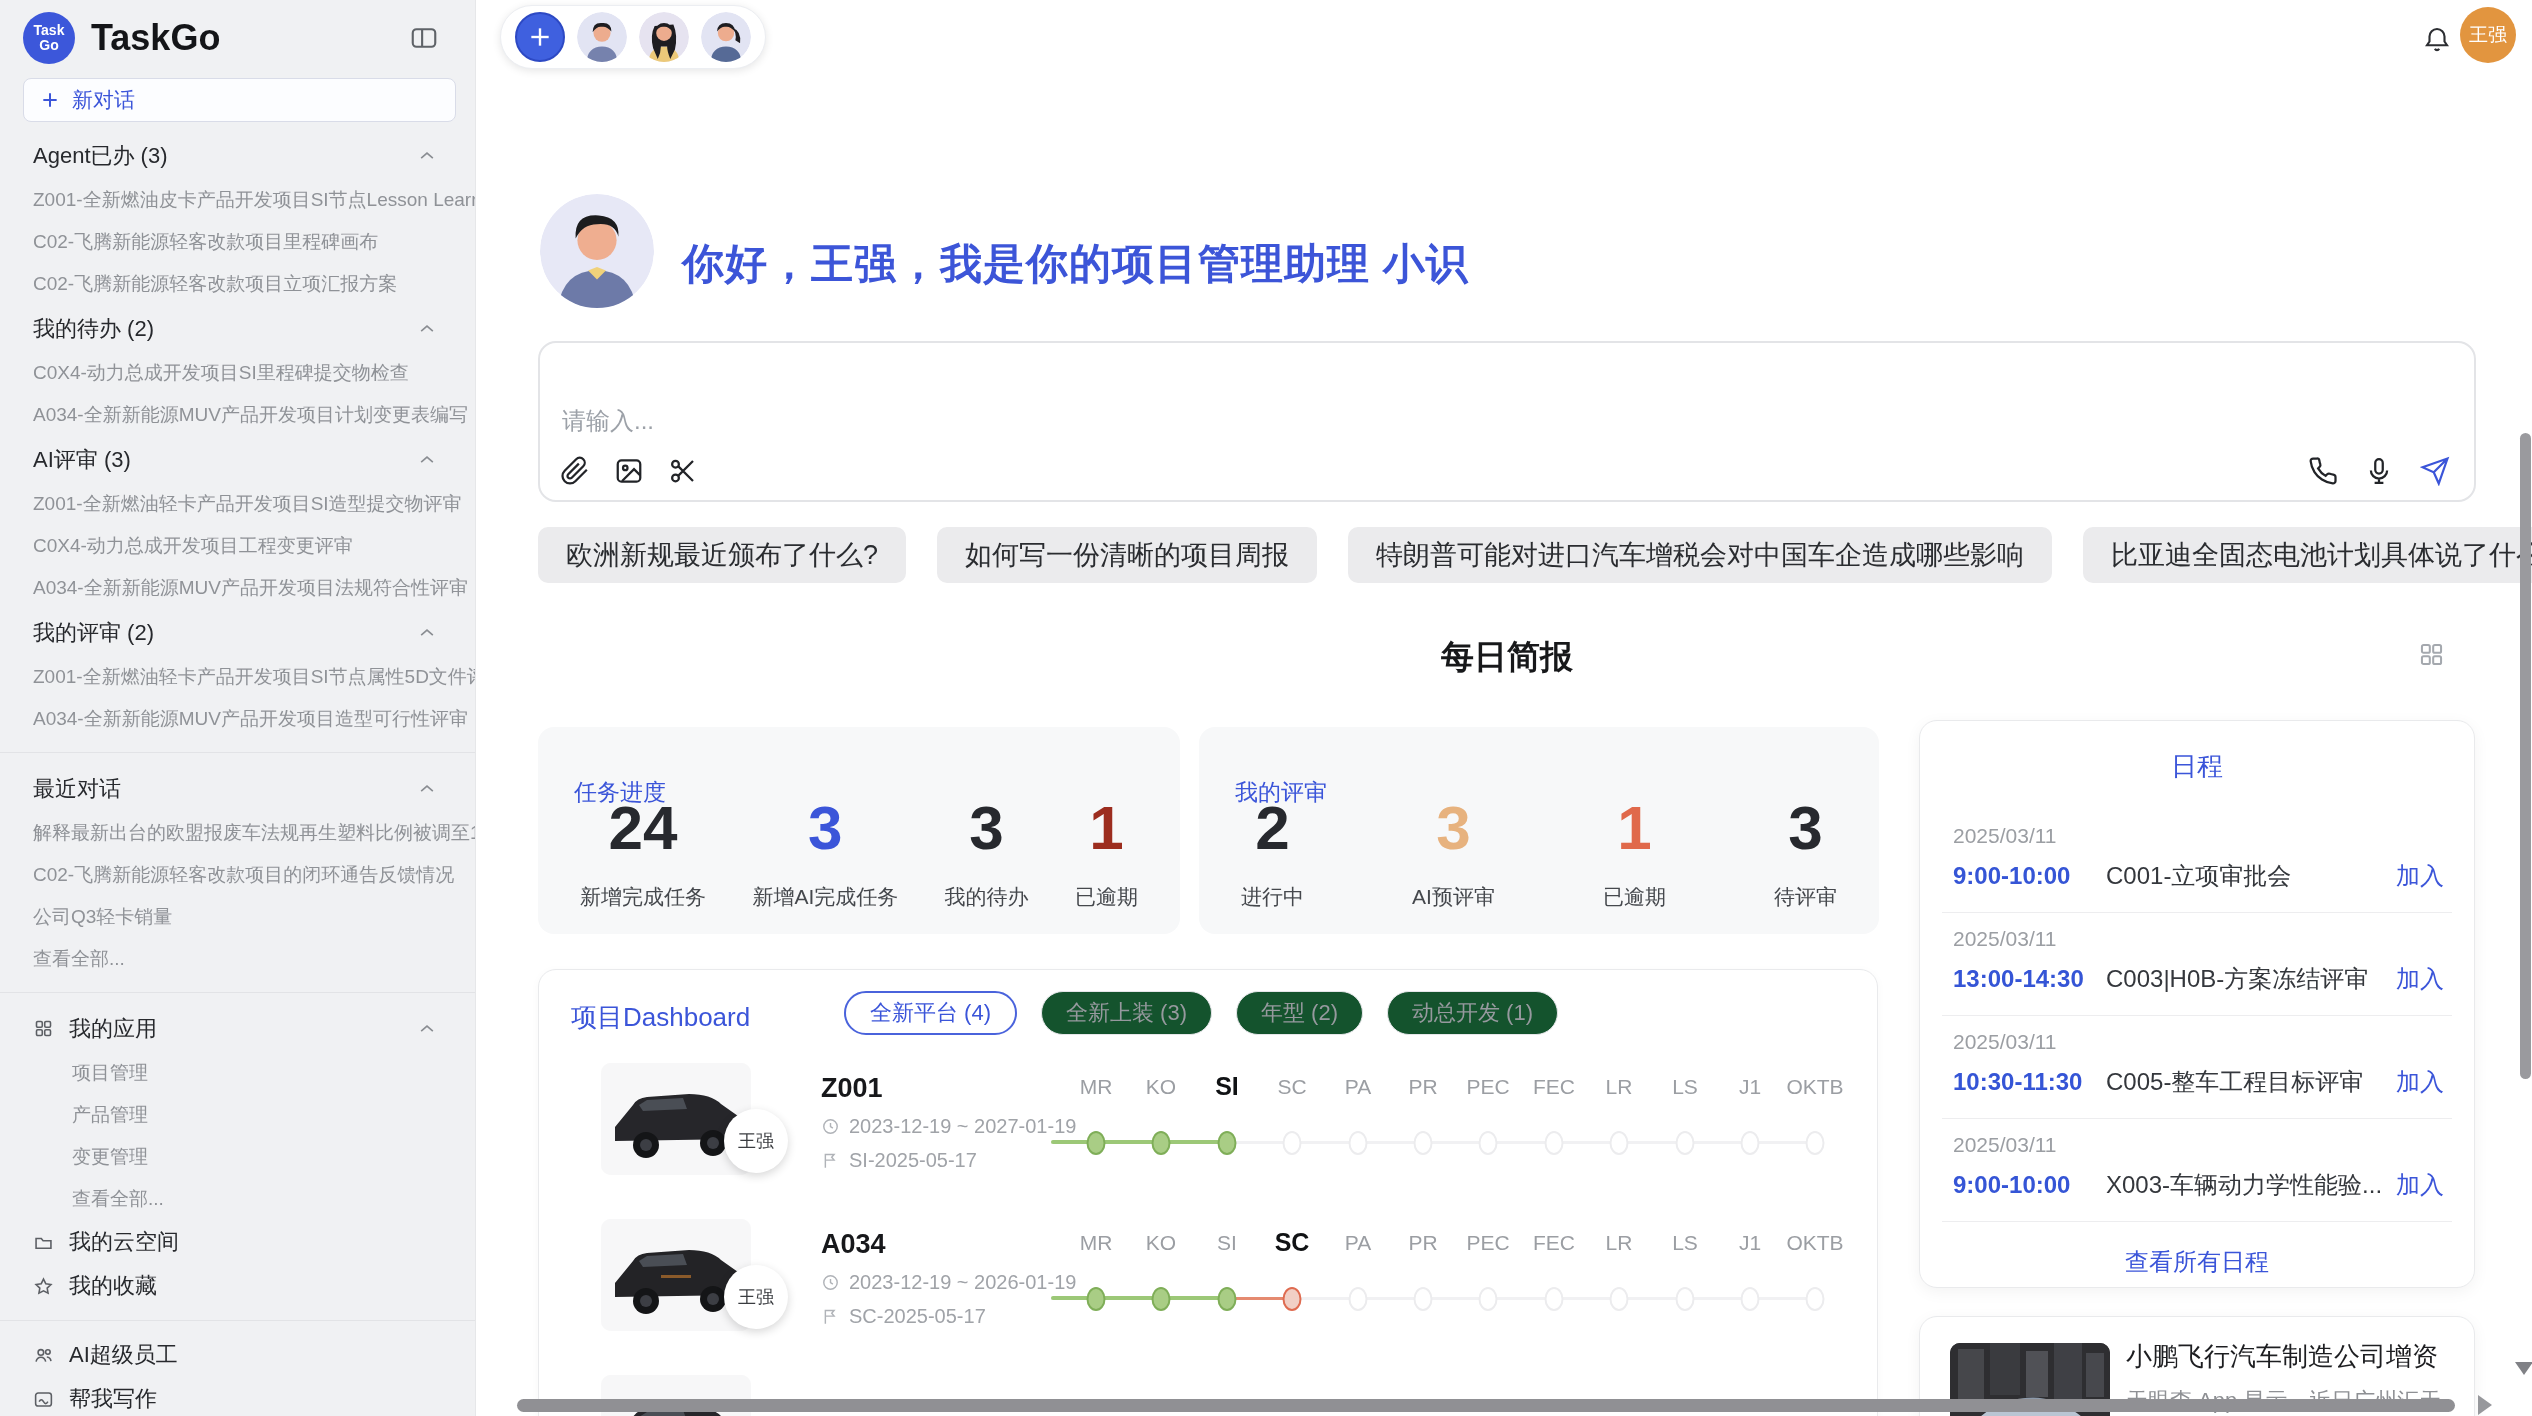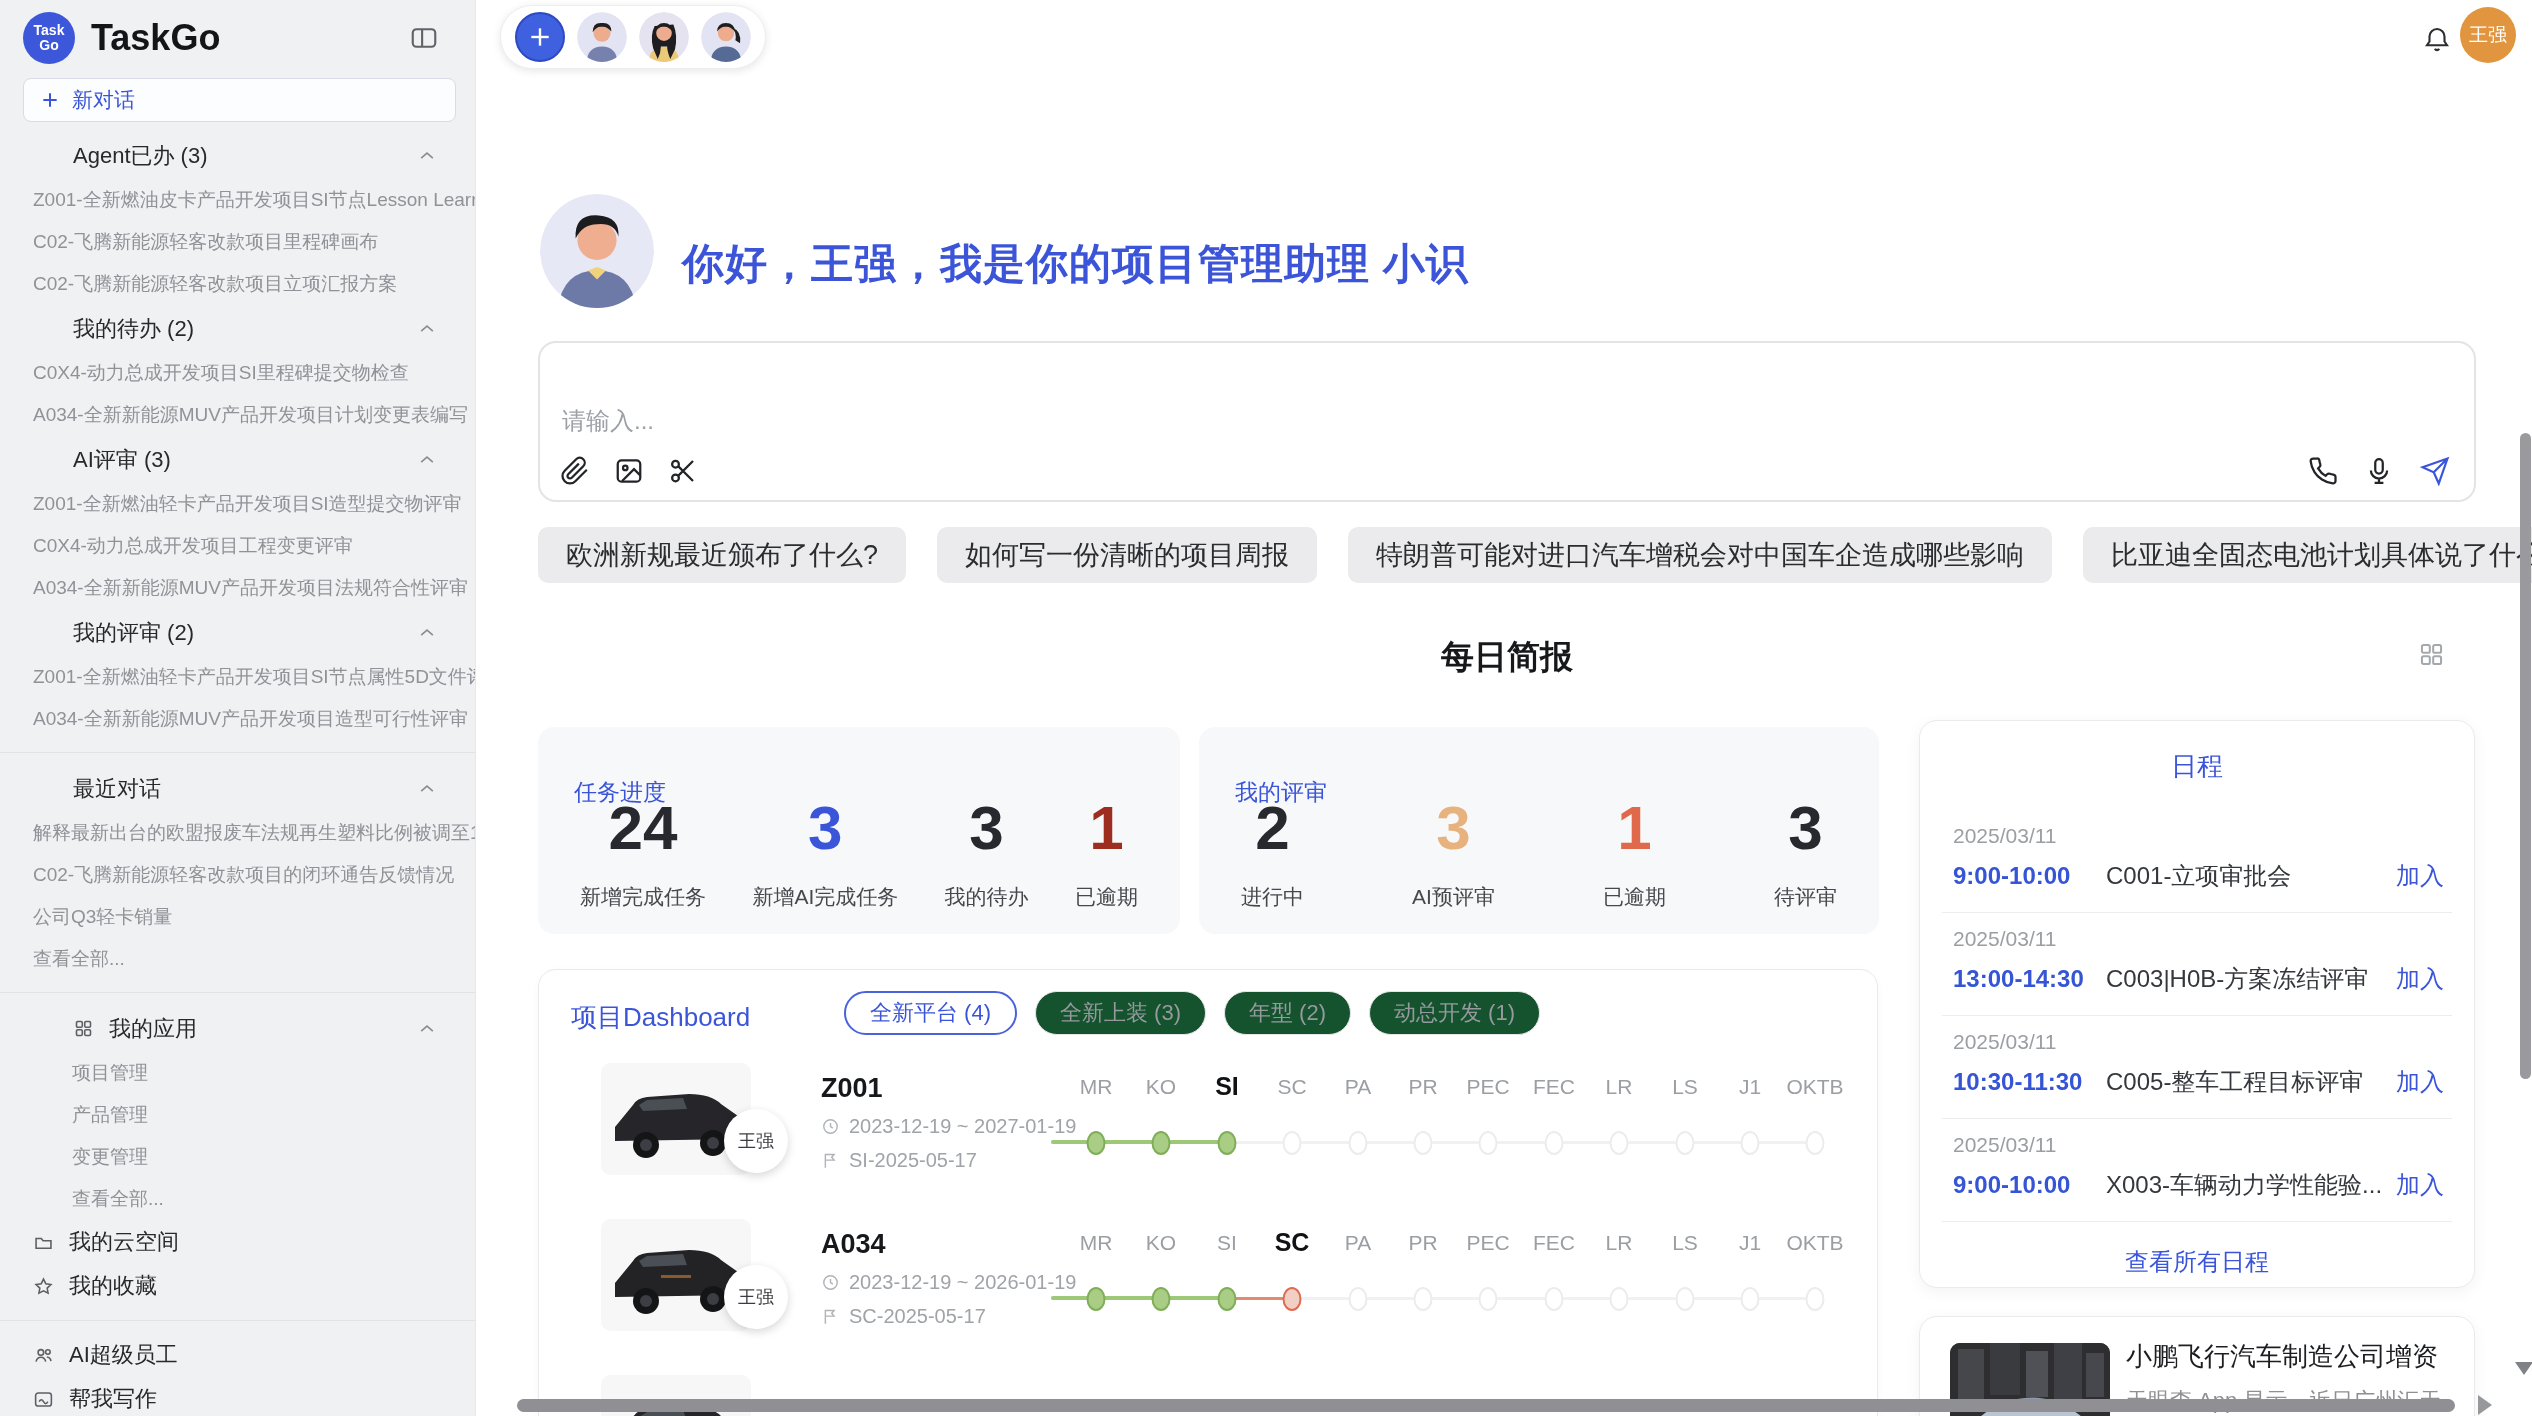--- a/index.html
+++ b/index.html
@@ -7,21 +7,21 @@
   body { font-family:"Liberation Sans","DejaVu Sans",sans-serif; background:#fff; }
   .screen { position:relative; width:2532px; height:1416px; overflow:hidden; background:#fff; }
 
   
   .sidebar { position:absolute; left:0; top:0; width:476px; height:1416px; background:#f0f1f3; border-right:1px solid #e6e7e9; overflow:hidden; }
   .sb-head { display:flex; align-items:center; padding:12px 36px 10px 23px; }
   .logo { width:52px; height:52px; border-radius:50%; background:#3c57da; color:#fff; display:flex; flex-direction:column; align-items:center; justify-content:center; font-size:14px; font-weight:700; line-height:1.05; flex:0 0 auto; }
   .app-title { font-size:36px; font-weight:700; color:#141518; margin-left:16px; flex:1; }
   .collapse-btn { width:30px; height:30px; color:#5f6368; }
   .new-chat { display:flex; align-items:center; gap:12px; margin:4px 20px 10px 23px; width:433px; height:44px; background:#fcfdff; border:1px solid #d9dce8; border-radius:8px; color:#3b55d9; font-size:21px; padding:0 16px; cursor:pointer; }
-  .sb-sec { display:flex; height:47px; align-items:center; justify-content:space-between; padding:0 38px 0 33px; font-size:22px; color:#27292d;margin-left:40px; }
+  .sb-sec { display:flex; height:47px; align-items:center; justify-content:space-between; padding:0 38px 0 33px; font-size:22px; color:#27292d; }
   .sb-sec .chev { width:20px; height:20px; color:#8a8d92; }
   .sb-item { height:42px; display:flex; align-items:center; padding:0 20px 0 33px; font-size:19px; color:#8f9297; white-space:nowrap; overflow:hidden; cursor:pointer; }
   .sb-sub { padding-left:72px; }
   .sb-row { height:44px; display:flex; align-items:center; gap:15px; padding:0 38px 0 33px; font-size:22px; color:#27292d; cursor:pointer; }
   .sb-row .sb-ic { width:21px; height:21px; color:#5c5f64; flex:0 0 auto; }
   .sb-div { height:1px; background:#e2e3e6; margin:12px 0; }
 
   
   .team-pill { position:absolute; left:500px; top:5px; height:64px; display:flex; align-items:center; gap:12px; padding:0 14px; background:#fff; border:1px solid #eceef2; border-radius:34px; box-shadow:0 2px 8px rgba(0,0,0,.10); }
   .add-member { width:50px; height:50px; border-radius:50%; background:#3f60df; border:2px solid #2d49c4; color:#fff; display:flex; align-items:center; justify-content:center; cursor:pointer; }
@@ -58,21 +58,21 @@
   .stat b { display:block; font-size:62px; font-weight:600; color:#27292e; line-height:1; font-family:"Liberation Sans",sans-serif; }
   .stat b.v-blue { color:#3b55d9; }
   .stat b.v-darkred { color:#9c2d1f; }
   .stat b.v-tan { color:#e7b27e; }
   .stat b.v-salmon { color:#e0694b; }
   .stat span { display:block; margin-top:24px; font-size:21px; color:#45484d; }
 
   
   .dash { position:absolute; left:538px; top:969px; width:1340px; height:520px; background:#fff; border:1px solid #e9eaec; border-radius:18px; box-shadow:0 2px 10px rgba(0,0,0,.03); }
   .dash-title { position:absolute; left:32px; top:30px; font-size:26px; color:#3b55d9; }
-  .dash-filters { position:absolute; left:305px; top:21px; display:flex; gap:18px; }
+  .dash-filters { position:absolute; left:305px; top:21px; display:flex; gap:24px; }
   .pill { height:44px; display:flex; align-items:center; padding:0 24px; border-radius:22px; font-size:22px; background:#14532d; border:1px solid #e5e6e9; color:#96999e; white-space:nowrap; cursor:pointer; }
   .pill.active { border:2px solid #4a63dc; color:#3b55d9; background:#fff; }
   .proj-row { position:absolute; left:0; width:100%; height:165px; }
   .truck { position:absolute; left:62px; top:0; width:150px; height:112px; border-radius:10px; overflow:hidden; background:#f7f7f8; }
   .owner-badge { position:absolute; left:185px; top:46px; width:64px; height:64px; border-radius:50%; background:#fff; box-shadow:0 3px 10px rgba(0,0,0,.16); display:flex; align-items:center; justify-content:center; font-size:18px; color:#3a3c40; }
   .p-code { position:absolute; left:282px; top:10px; font-size:27px; font-weight:700; color:#17181b; }
   .p-meta { position:absolute; left:282px; display:flex; align-items:center; gap:9px; font-size:20px; color:#a0a3a8; white-space:nowrap; }
   .p-meta .mic2 { width:19px; height:19px; color:#b0b3b8; flex:0 0 auto; }
   .track { position:absolute; left:512px; top:0; width:800px; height:120px; }
   .ms-label { position:absolute; top:12px; transform:translateX(-50%); font-size:21px; color:#9b9ea3; }

